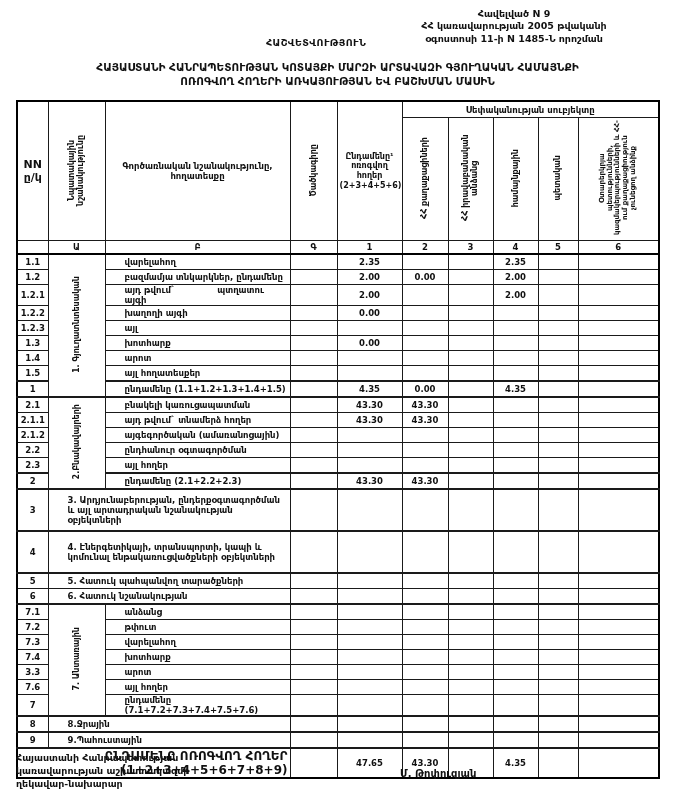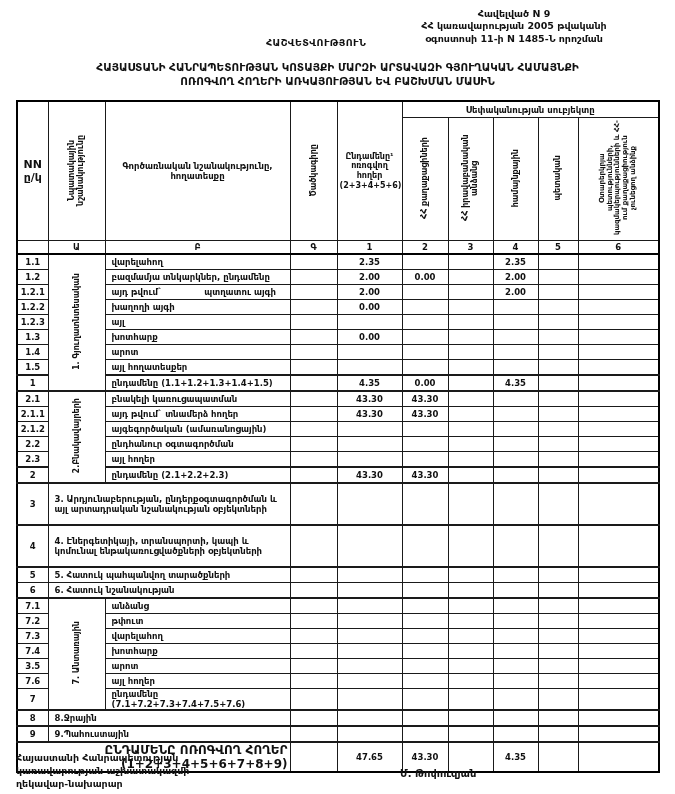--- a/index.html
+++ b/index.html
@@ -46,21 +46,21 @@
     display:inline-block; line-height:1.15; white-space:normal;
     max-height:116px; font-size:8px;
   }
   th .vert.small { font-size:7px; line-height:1.1; }
   th.htotal { font-size:8px; line-height:1.2; font-weight:bold; }
   th.hfunc { font-size:8.5px; }
   th.hnn { font-size:11px; }
 
   tbody td { height:14px; }
   tbody td.num { text-align:center; }
-  tbody td.lbl { text-align:left; padding-left:6px; }
+  tbody td.lbl { text-align:left; padding-left:19px; }
   tbody td.lbl.pad { }
   tbody td.lbl.split span.pfx { margin-right:42px; }
   tbody td.val { text-align:center; }
   tbody td.sect { text-align:center; }
   tbody tr.tall td { height:40px; }
   tbody tr.sum td { border-top-width:2px; }
   tbody tr.total-row td { height:18px; border-top-width:2px; border-bottom:2px solid #000; }
   tbody td.total-lbl { text-align:right; font-size:12px;margin-top:32px; }
 
   
@@ -386,21 +386,21 @@
           <td class="lbl">խոտհարք</td>
           <td class="code"></td>
           <td class="val"></td>
           <td class="val"></td>
           <td class="val"></td>
           <td class="val"></td>
           <td class="val"></td>
           <td class="val"></td>
         </tr>
         <tr>
-          <td class="num">3.5</td>
+          <td class="num">3.3</td>
           <td class="lbl">արոտ</td>
           <td class="code"></td>
           <td class="val"></td>
           <td class="val"></td>
           <td class="val"></td>
           <td class="val"></td>
           <td class="val"></td>
           <td class="val"></td>
         </tr>
         <tr>

